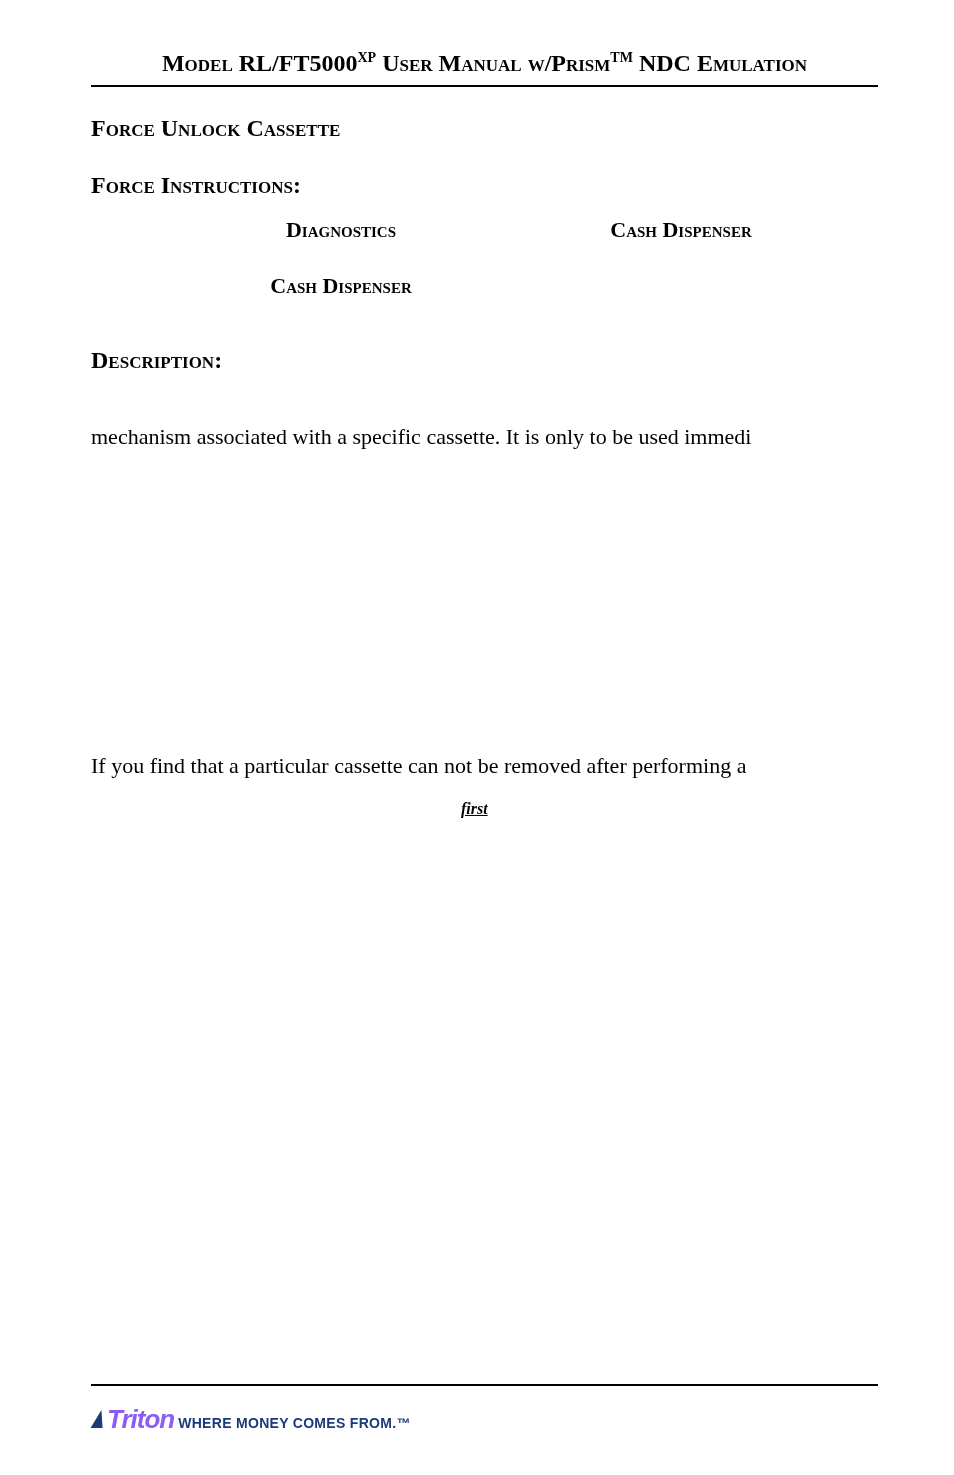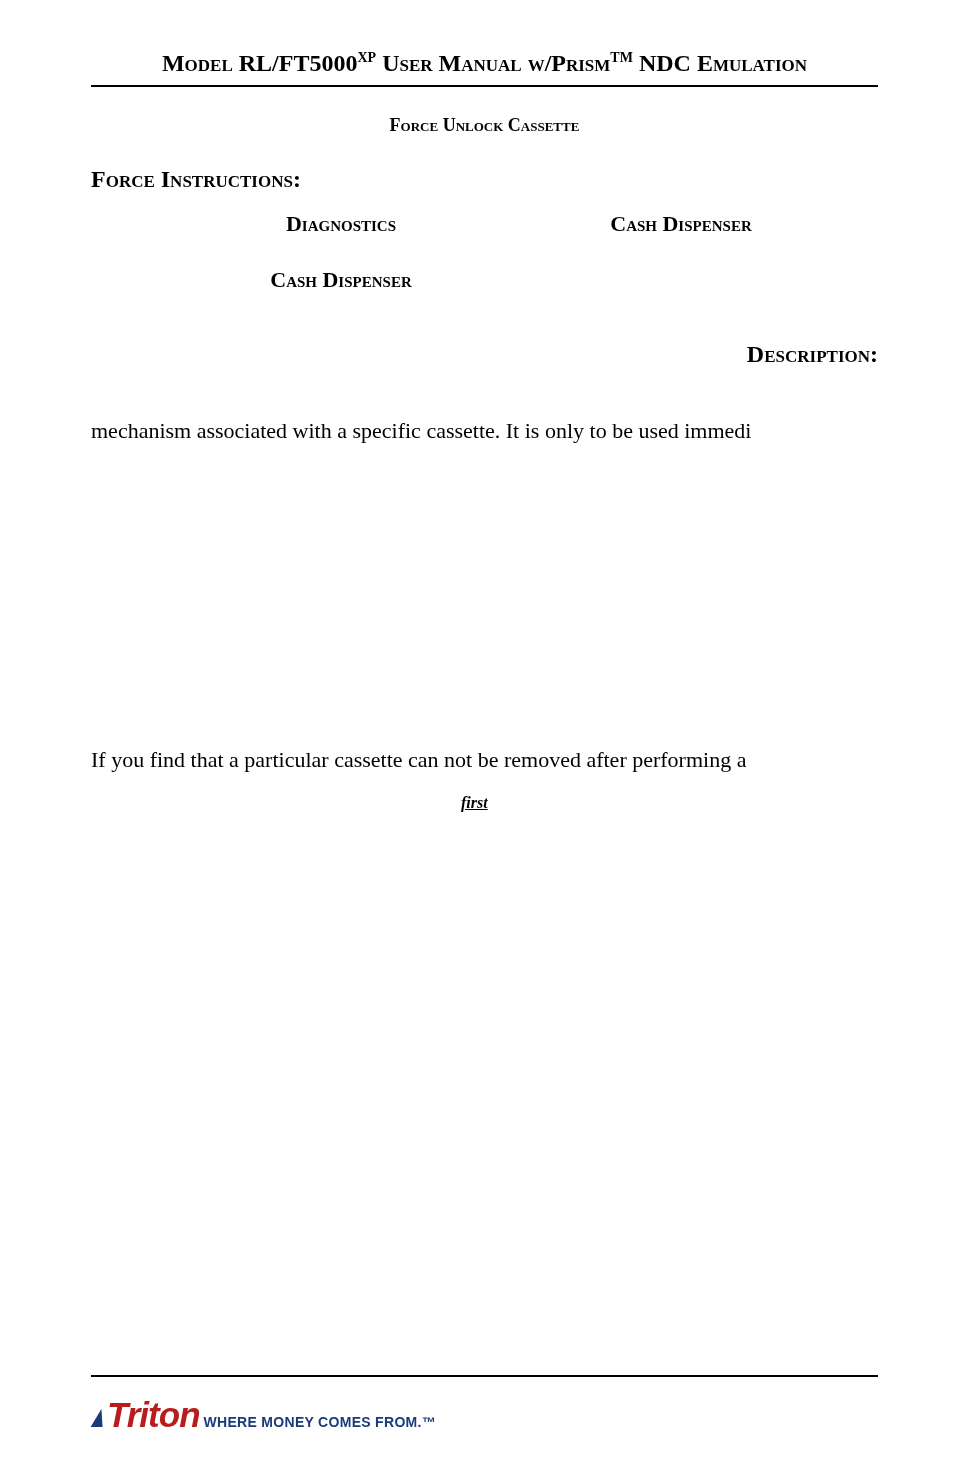--- a/index.html
+++ b/index.html
@@ -39,22 +39,22 @@
       font-variant: normal;
     }
     
     .header-rule {
       border: none;
       border-top: 2px solid #000000;
       margin-bottom: 28px;
     }
     
     .section-title {
-      text-align: center;
-      font-size: 18px;
+      text-align: left;
+      font-size: 24px;
       font-weight: bold;
       font-variant: small-caps;
       margin-bottom: 30px;
     }
     
     .subsection-heading {
       font-size: 24px;
       font-weight: bold;
       font-variant: small-caps;
       margin-bottom: 18px;
@@ -78,21 +78,20 @@
     .instruction-col:nth-child(2) {
       padding-left: 40px;
     }
     
     .description-heading {
       font-size: 24px;
       font-weight: bold;
       font-variant: small-caps;
       margin-top: 18px;
       margin-bottom: 48px;
-      text-align: right;
     }
     
     .body-text {
       font-size: 22px;
       line-height: 1.4;
       text-align: justify;
       margin-bottom: 18px;
     }
     
     .first-emphasis {
@@ -119,24 +118,24 @@
     }
     
     .logo-container {
       display: flex;
       align-items: baseline;
       padding-left: 2px;
     }
     
     .logo-text {
       font-family: Arial, sans-serif;
-      font-size: 35px;
+      font-size: 26px;
       font-weight: bold;
       font-style: italic;
-      color: #b91c1c;
+      color: #8b5cf6;
       letter-spacing: -1px;
     }
     
     .logo-icon {
       display: inline-block;
       width: 0;
       height: 0;
       border-left: 6px solid transparent;
       border-right: 6px solid transparent;
       border-bottom: 18px solid #1a3a7a;

